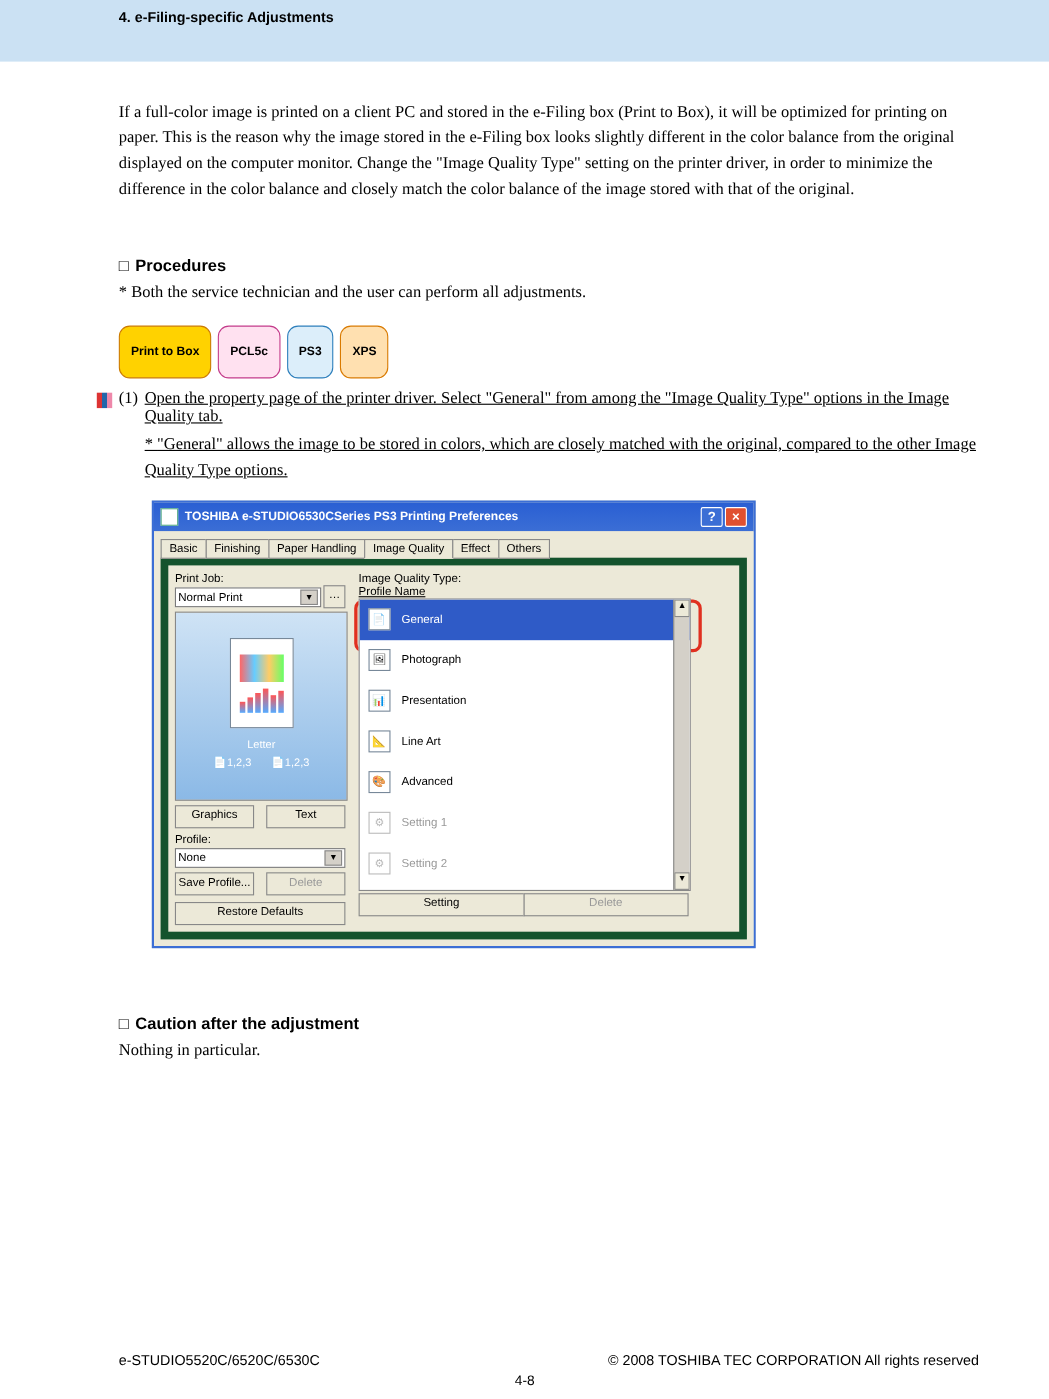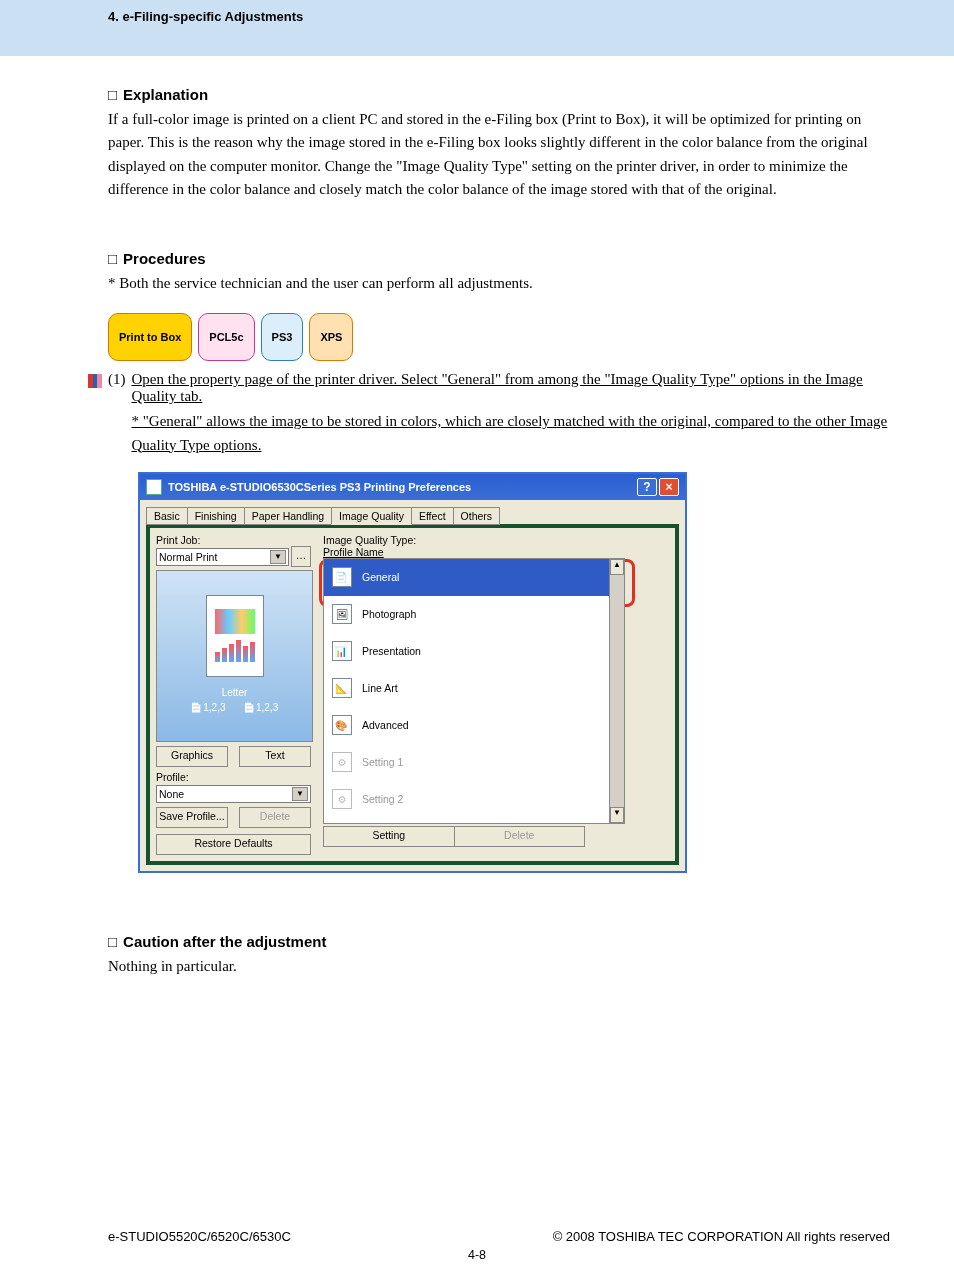--- a/index.html
+++ b/index.html
@@ -29,21 +29,21 @@
   .dlg-title .t-ico { width:14px;height:14px;background:#fff;margin-right:6px;border:1px solid #5a8; }
   .dlg-title .spacer { flex:1; }
   .title-btn { width:18px;height:16px;margin-left:2px;display:flex;align-items:center;justify-content:center;font-weight:bold;font-family:Arial;font-size:12px;border:1px solid #fff;border-radius:2px; }
   .btn-help { background:#3b6ed5;color:#fff; }
   .btn-close { background:#e05030;color:#fff; }
   .dlg-body { background:#ece9d8; padding:6px; }
   .tabs { display:flex; }
   .tab { padding:2px 7px; border:1px solid #888; background:#ece9d8; font-size:10.5px; position:relative; top:1px; }
   .tab.active { background:#ece9d8; border-bottom-color:#ece9d8; z-index:2;text-align:center; }
   .tab + .tab { margin-left:-1px; }
-  .tab-area { border:4px solid #14532d; padding:6px; background:#ece9d8; }
+  .tab-area { border:7px solid #14532d; padding:6px; background:#ece9d8; }
   .dlg-cols { display:flex; gap:12px; }
   .col-l { width:155px; }
   .col-r { flex:1; position:relative; }
   .pj-label { font-size:10.5px; }
   .combo { width:100%; height:18px; border:1px solid #7a7a7a; background:#fff; font-size:10.5px; display:flex; align-items:center; padding:0 2px; box-sizing:border-box; margin:2px 0 4px; }
   .combo .arrow { margin-left:auto; width:14px; text-align:center; background:#d4d0c8; border:1px solid #888; font-size:8px; line-height:12px; }
   .preview { width:155px; height:170px; background:linear-gradient(#cfe3f5,#8bb9e6); border:1px solid #888; display:flex; flex-direction:column; align-items:center; justify-content:center; font-size:10px; color:#fff; }
   .prev-page { width:56px;height:80px;background:#fff; border:1px solid #789; margin-bottom:10px; display:flex; flex-direction:column; align-items:center; justify-content:center; gap:3px; }
   .mini-chart { width:40px;height:25px;background:linear-gradient(90deg,#f66,#6cf,#fc6,#6f6); }
   .mini-bars { width:40px;height:25px; display:flex; align-items:flex-end; gap:2px; }
@@ -55,36 +55,35 @@
   .iqt-label { font-size:10.5px; }
   .iqt-list { border:1px solid #888; background:#fff; width:300px; height:264px; overflow:hidden; position:relative; }
   .iqt-scroll { position:absolute; right:0; top:0; bottom:0; width:14px; background:#d4d0c8; border-left:1px solid #888; display:flex; flex-direction:column; }
   .iqt-scroll .sc-ar { height:14px; text-align:center; font-size:8px; background:#ece9d8; border:1px solid #888; }
   .iqt-scroll .sc-tr { flex:1; }
   .iqt-item { display:flex; align-items:center; height:37px; padding:0 8px; gap:10px; font-size:10.5px; }
   .iqt-item.sel { background:#2f5bc7; color:#fff; }
   .iqt-item.dis { color:#999; }
   .iqt-ico { width:18px;height:18px; border:1px solid #789; background:#fff; display:flex; align-items:center; justify-content:center; font-size:10px; }
   .red-ring { position:absolute; top:25px; left:-4px; width:310px; height:42px; border:3px solid #e03020; border-radius:8px; pointer-events:none; }
-  .iqt-btns { display:flex; gap:0; width:262px; margin-top:2px; }
+  .iqt-btns { display:flex; gap:0; width:300px; margin-top:2px; }
   .dlg-footer { display:flex; gap:6px; justify-content:flex-end; padding:6px; }
   .dlg-footer .winbtn { flex:0 0 64px; }
   .page-foot { position:absolute; bottom:28px; left:108px; right:64px; font-size:13px; display:flex; justify-content:space-between; font-family:Arial,Helvetica,sans-serif; }
   .page-num { position:absolute; bottom:10px; left:0; right:0; text-align:center; font-size:12.5px; font-family:Arial,Helvetica,sans-serif; }
 </style>
 </head>
 <body>
 
 <div class="page">
   <div class="top-band">
     <span class="bc">4. e-Filing-specific Adjustments</span>
   </div>
 
   <div class="content">
-    <div class="sec-h">Explanation</div>
     <p>If a full-color image is printed on a client PC and stored in the e-Filing box (Print to Box), it will be optimized for printing on paper.  This is the reason why the image stored in the e-Filing box looks slightly different in the color balance from the original displayed on the computer monitor.  Change the "Image Quality Type" setting on the printer driver, in order to minimize the difference in the color balance and closely match the color balance of the image stored with that of the original.</p>
 
     <div style="height:44px;"></div>
 
     <div class="sec-h">Procedures</div>
     <div class="note-line">* <span>Both the service technician and the user can perform all adjustments.</span></div>
 
     <div class="badges">
       <span class="badge b-yellow">Print to Box</span>
       <span class="badge b-pink">PCL5c</span>

